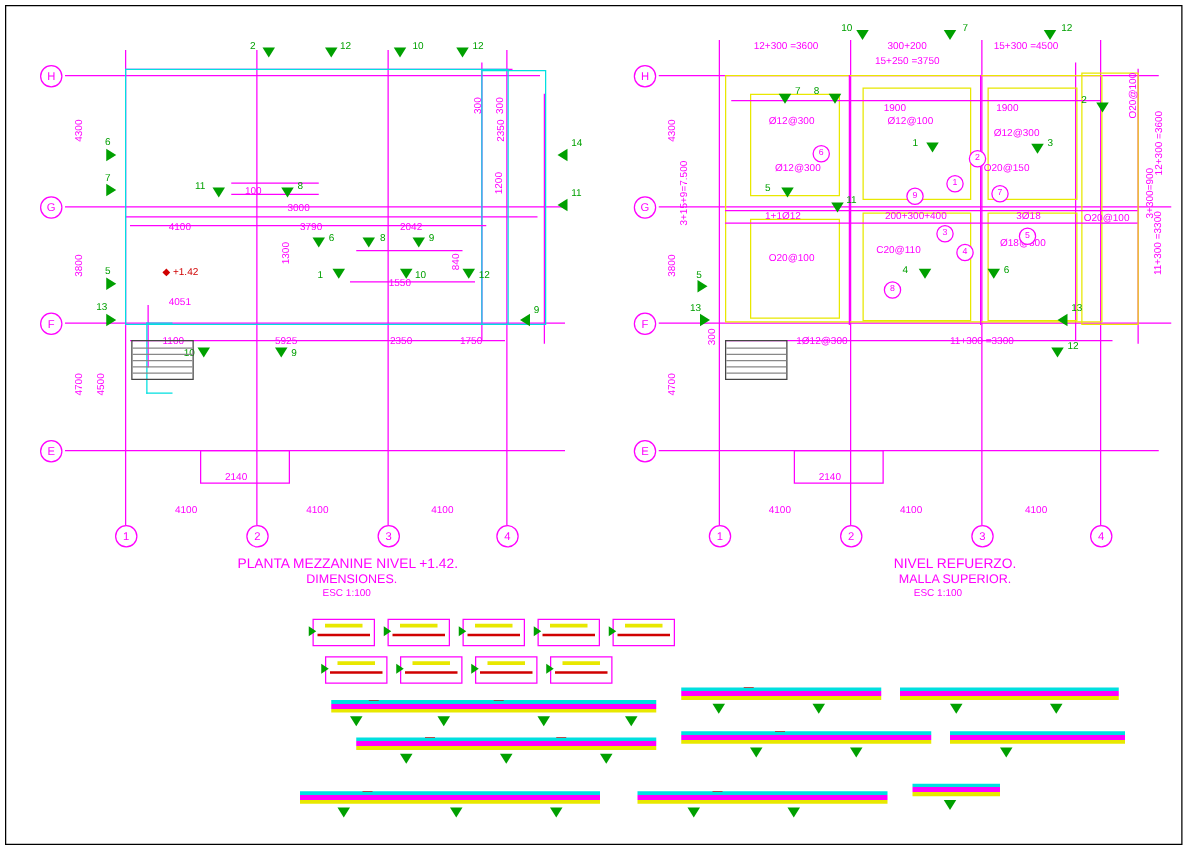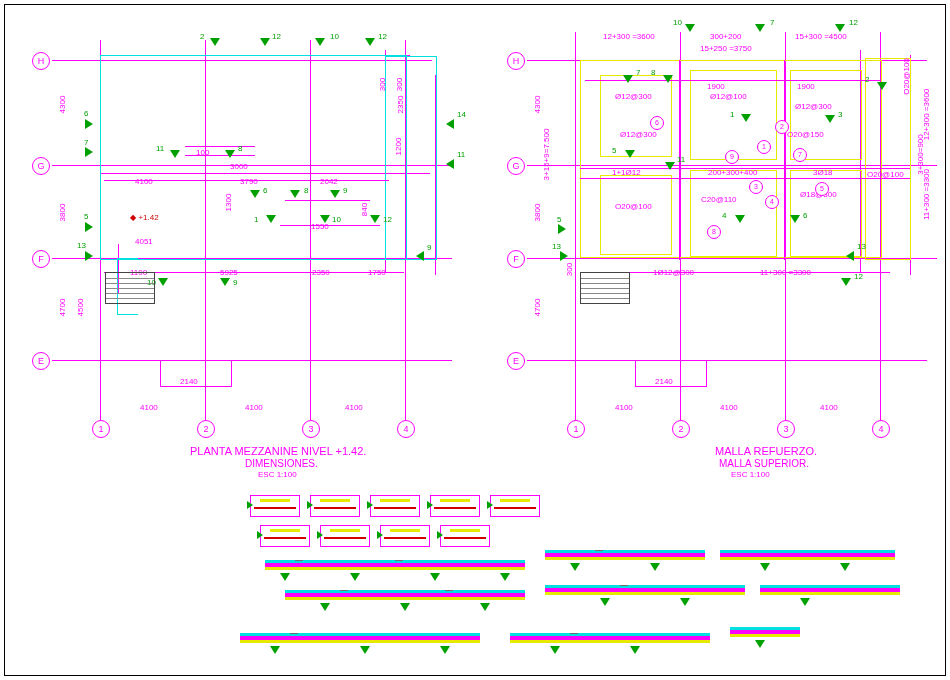--- a/index.html
+++ b/index.html
@@ -232,21 +232,21 @@
 
   <div class="ann" style="left:110px; top:72px">Ø12@300</div>
   <div class="ann" style="left:205px; top:72px">Ø12@100</div>
   <div class="ann" style="left:290px; top:82px">Ø12@300</div>
   <div class="ann" style="left:115px; top:110px">Ø12@300</div>
   <div class="ann" style="left:282px; top:110px">O20@150</div>
   <div class="ann" style="left:203px; top:148px">200+300+400</div>
   <div class="ann" style="left:110px; top:182px">O20@100</div>
   <div class="ann" style="left:196px; top:175px">C20@110</div>
   <div class="ann" style="left:295px; top:170px">Ø18@300</div>
-  <div class="ann" style="left:148px; top:248px">1Ø12@300</div>
+  <div class="ann" style="left:132px; top:248px">1Ø12@300</div>
   <div class="ann" style="left:255px; top:248px">11+300 =3300</div>
   <div class="ann" style="left:362px; top:150px">O20@100</div>
   <div class="ann" style="left:396px; top:170px; transform:rotate(-90deg)">11+300 =3300</div>
   <div class="ann" style="left:396px; top:90px; transform:rotate(-90deg)">12+300 =3600</div>
   <div class="ann" style="left:383px; top:52px; transform:rotate(-90deg)">O20@100</div>
   <div class="ann" style="left:107px; top:148px">1+1Ø12</div>
   <div class="ann" style="left:202px; top:62px">1900</div>
   <div class="ann" style="left:292px; top:62px">1900</div>
   <div class="ann" style="left:395px; top:130px; transform:rotate(-90deg)">3+300=900</div>
   <div class="ann" style="left:308px; top:148px">3Ø18</div>
@@ -299,21 +299,21 @@
 
   <div class="stairs" style="left:75px; top:252px; width:48px; height:30px">
     <span style="top:5px"></span>
         <span style="top:10px"></span>
         <span style="top:15px"></span>
         <span style="top:20px"></span>
         <span style="top:25px"></span>
   </div>
   <div class="hline" style="top:340px; left:130px; width:70px; height:25px; background:none; border:1px solid #ff00ff"></div>
 
-  <div class="title" style="left:210px; top:425px">MALLA REFUERZO.</div>
+  <div class="title" style="left:210px; top:425px">NIVEL REFUERZO.</div>
   <div class="subtitle" style="left:214px; top:438px">MALLA SUPERIOR.</div>
   <div class="scale" style="left:226px; top:450px">ESC 1:100</div>
 </div>
 
 <div class="details" style="left:200px; top:495px; width:720px; height:180px">
 
   <div class="det" style="left:50px; top:0px">
         <div class="a"></div>
         <div class="b"></div>
         <div class="c"></div>

